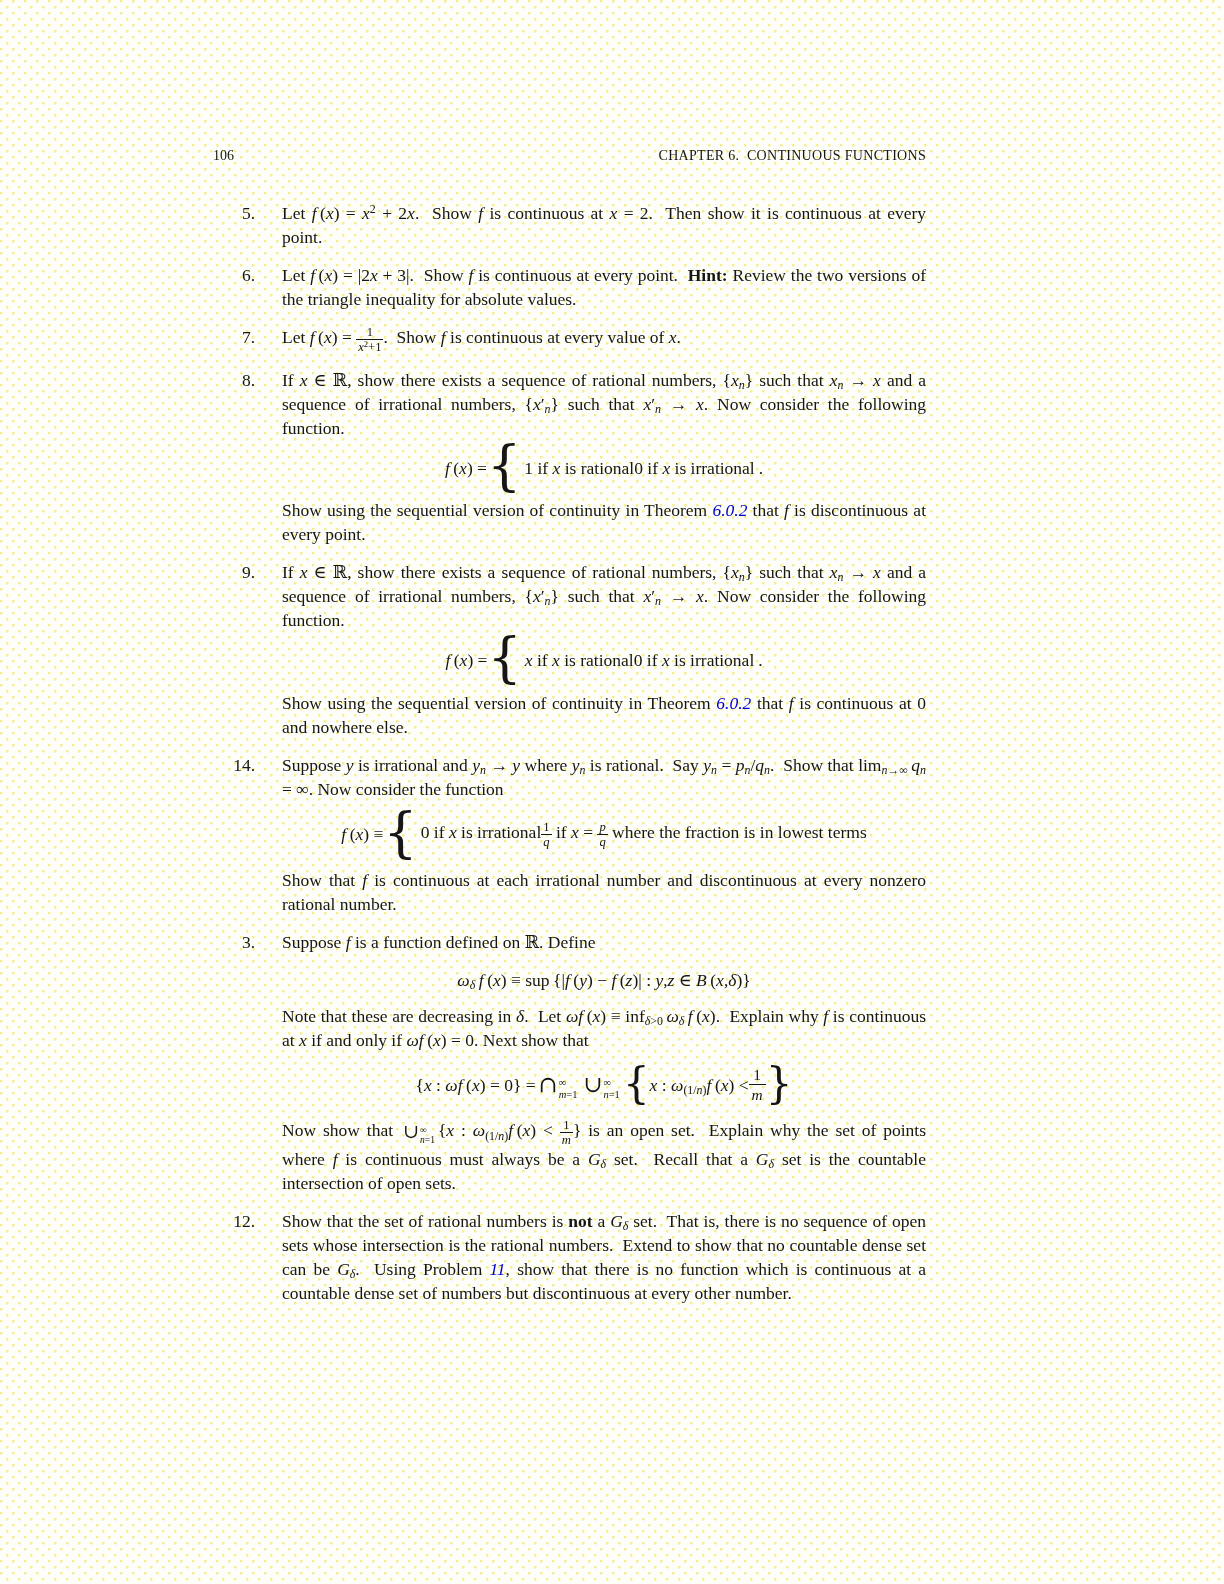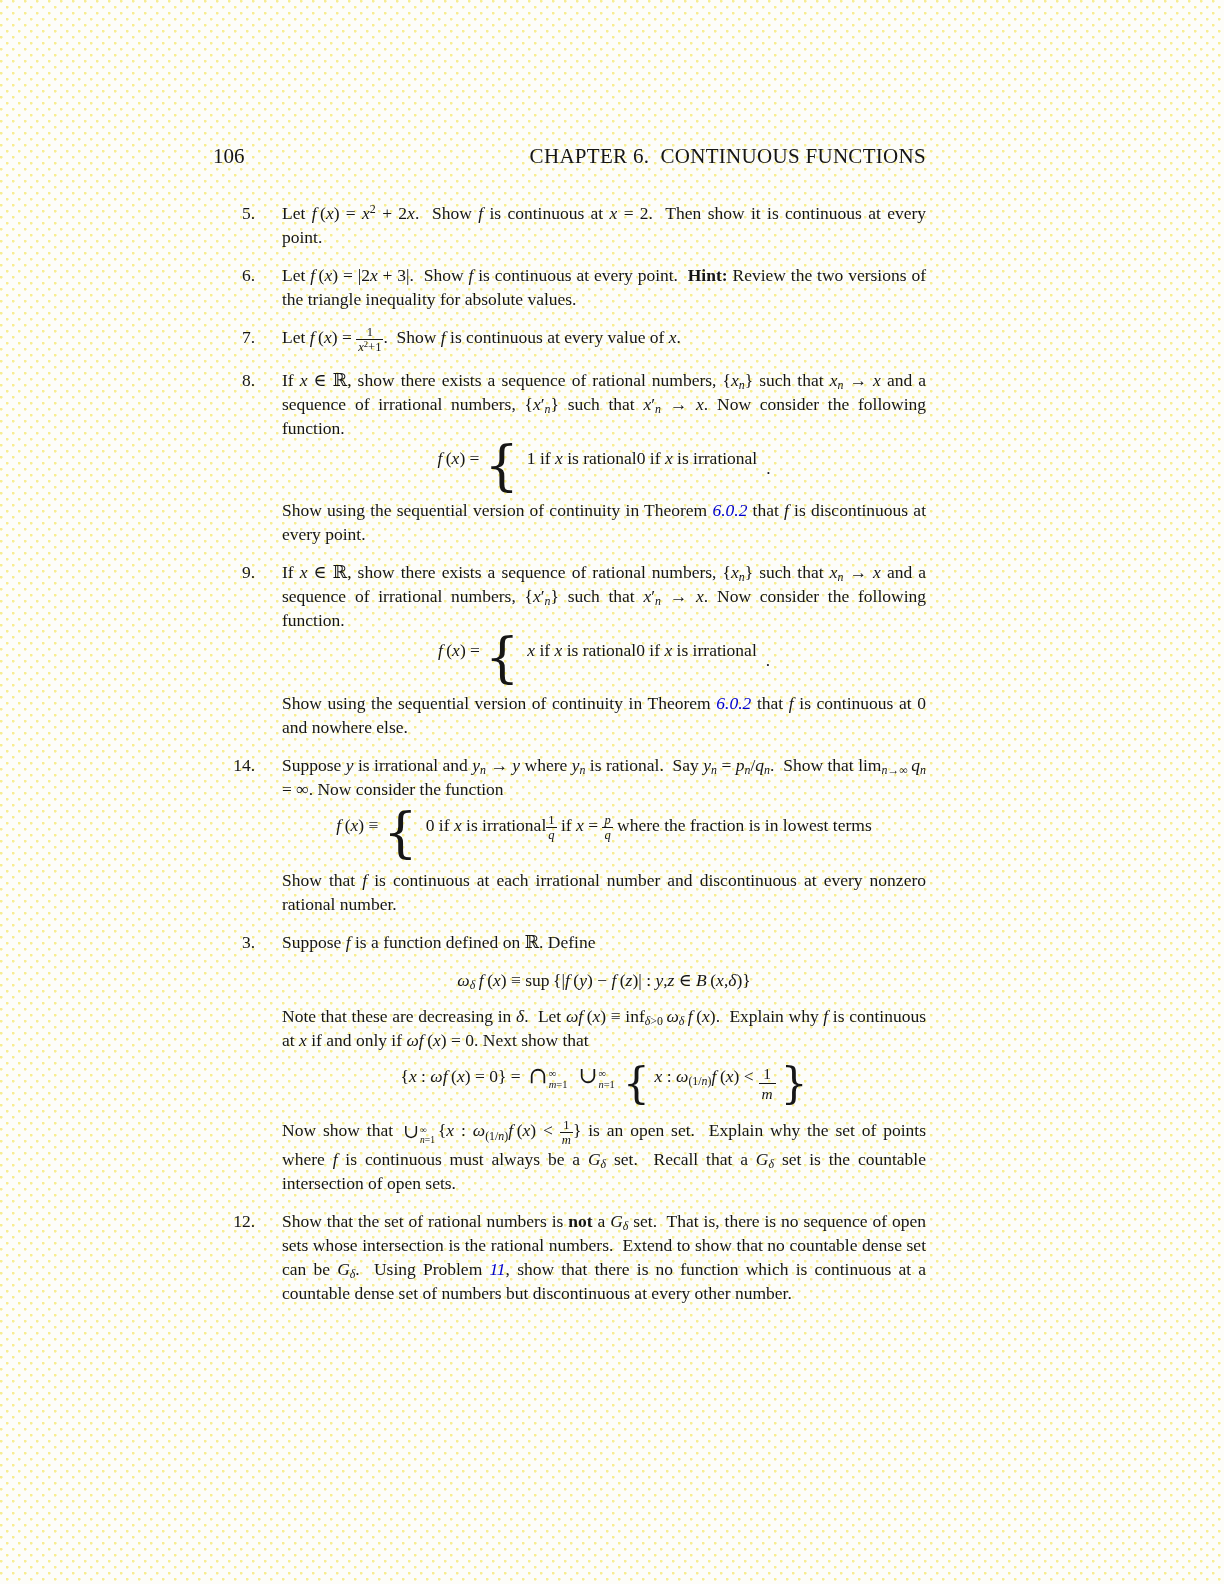--- a/index.html
+++ b/index.html
@@ -18,30 +18,30 @@
   .page{
     position:relative;width:1224px;height:1584px;overflow:hidden;
     background-image:
       radial-gradient(circle at 1.2px 1.2px, var(--dot) 1.1px, transparent 1.7px),
       radial-gradient(circle at 1.2px 1.2px, var(--dot) 1.1px, transparent 1.7px);
     background-size:12px 12px, 12px 12px;
     background-position:0 0, 6px 6px;
   }
   .content{position:absolute;left:213px;top:114px;width:713px;}
   .pagehead{display:flex;justify-content:space-between;align-items:baseline;
-    font-size:21px;line-height:24px;}
+    font-size:14px;line-height:24px;}
   .pagehead .chap{letter-spacing:0.3px;margin-top:30px;}
   ol.problems{list-style:none;margin:33px 0 0 0;padding:0;}
   li.problem{display:flex;margin-bottom:14px;}
   .pnum{flex:0 0 42px;text-align:right;padding-right:7px;font-size:17.5px;line-height:24px;}
   .pbody{flex:1;min-width:0;margin-left:20px;}
   .ptext{text-align:justify;font-size:17.5px;line-height:24px;}
   .pformula{text-align:center;font-size:17.5px;line-height:24px;margin:6px 0 9px 0;}
   .pformula.tall{margin:12px 0 12px 0;}
-  .mrow{display:inline-flex;align-items:flex-start;gap:5px;vertical-align:middle;}
+  .mrow{display:inline-flex;align-items:center;vertical-align:middle;}
   .mtxt{white-space:nowrap;}
   i{font-style:italic;}
   sub{font-size:0.68em;vertical-align:-0.28em;line-height:0;}
   sup{font-size:0.68em;vertical-align:0.5em;line-height:0;}
   .cbrace{font-size:54px;font-weight:300;line-height:0.8;transform:translateY(-2px);
     font-family:"DejaVu Serif",serif;}
   .cases{display:inline-flex;flex-direction:row;align-items:flex-start;
     line-height:24px;text-align:left;row-gap:3px;padding-left:3px;}
   .enddot{align-self:center;margin-left:4px;}
   .frac{display:inline-block;text-align:center;vertical-align:-0.62em;

